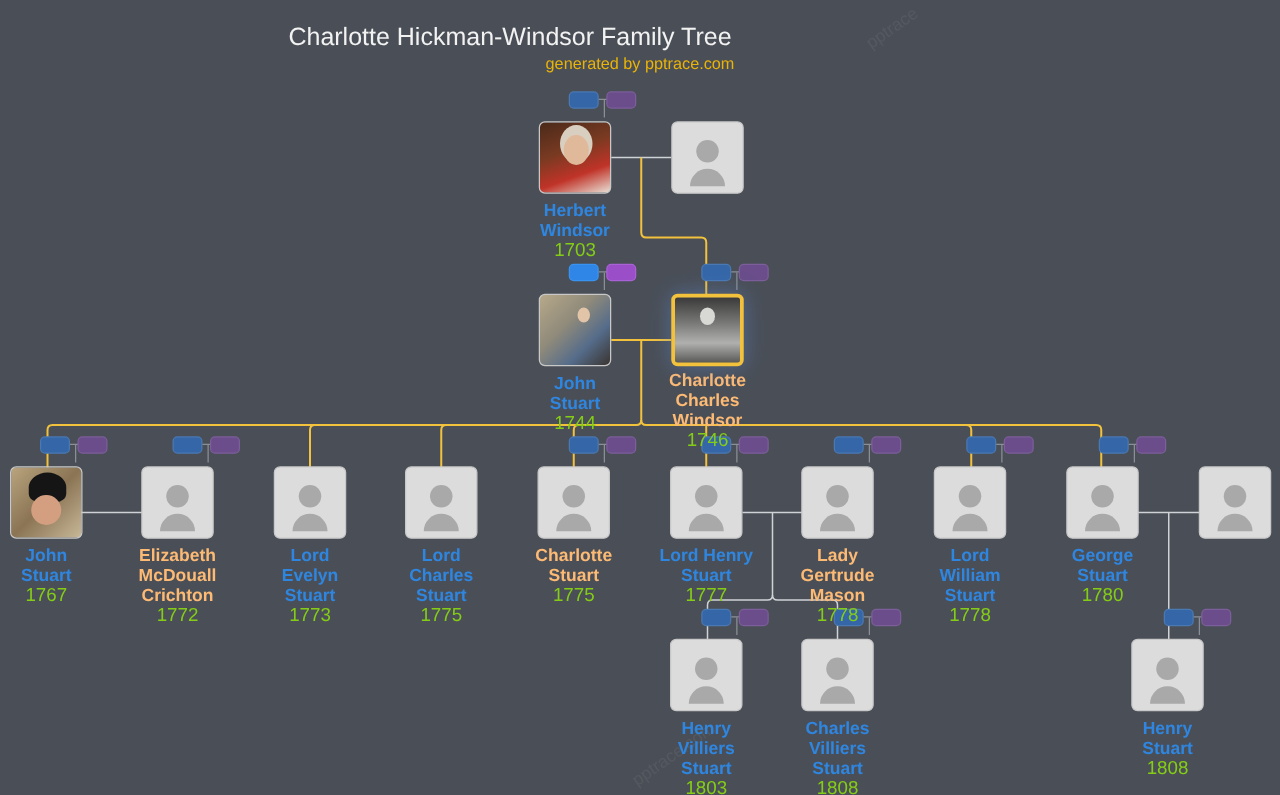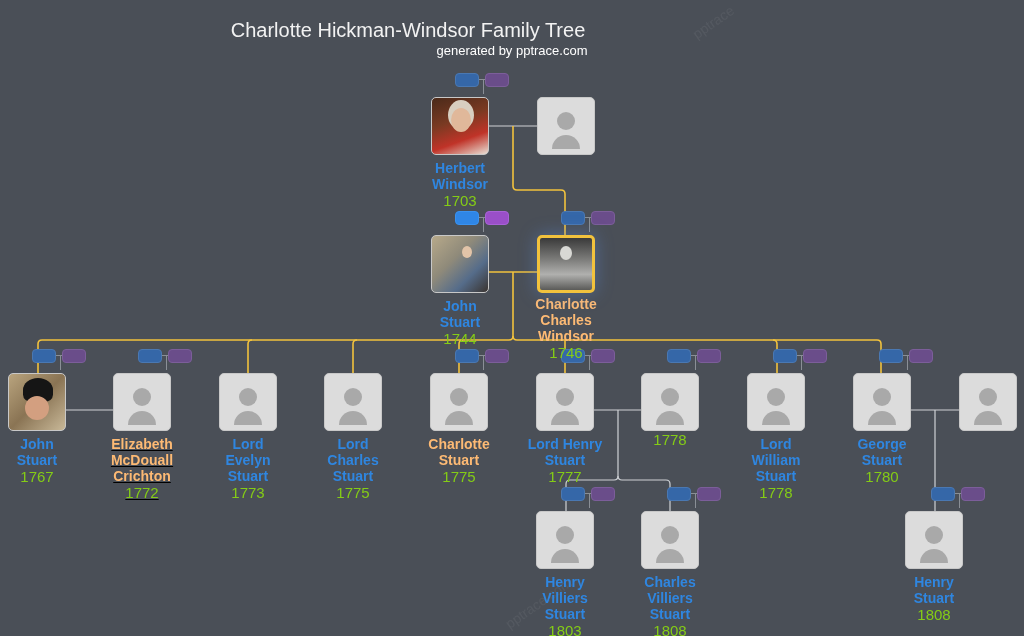--- a/index.html
+++ b/index.html
@@ -1,19 +1,19 @@
 <!DOCTYPE html>
 <html><head>
 <meta charset="utf-8">
 <style>
   * { box-sizing: border-box; margin: 0; padding: 0; }
   html, body { width: 1024px; height: 636px; overflow: hidden; }
   body { background: #4a4f57; font-family: "Liberation Sans", sans-serif; position: relative; }
   .title { position: absolute; top: 19px; left: 0; width: 816px; text-align: center; color: #f2f2f2; font-size: 20px; }
-  .subtitle { position: absolute; top: 43px; left: 0; width: 1024px; text-align: center; color: #ffffff; font-size: 13px; }
+  .subtitle { position: absolute; top: 43px; left: 0; width: 1024px; text-align: center; color: #eab308; font-size: 13px; }
   svg.lines { position: absolute; left: 0; top: 0; width: 1024px; height: 636px; }
   .node { position: absolute; width: 106px; text-align: center; }
   .photo { width: 58px; height: 58px; margin: 0 auto; border-radius: 5px; background: #dcdcdc; position: relative; overflow: hidden; border: 1px solid #c8c8c8; }
   .photo.selected { border: 3px solid #f2c23d; box-shadow: 0 0 18px rgba(90,140,220,0.45); }
   .photo .head { position: absolute; left: 50%; top: 14px; width: 18px; height: 18px; margin-left: -9px; border-radius: 50%; background: #a9a9a9; }
   .photo .shoulders { position: absolute; left: 50%; top: 37px; width: 28px; height: 14px; margin-left: -14px; border-radius: 14px 14px 0 0; background: #a9a9a9; }
   .photo.portrait-herbert { background: linear-gradient(160deg,#4a2a1a 0%,#7a3a22 40%,#c03328 70%,#e8dfd5 100%); }
   .photo.portrait-herbert .face { position:absolute; left:19px; top:10px; width:20px; height:24px; border-radius:50%; background:#e0b89a; box-shadow:0 -5px 0 3px #d8cfc0; }
   .photo.portrait-john44 { background: linear-gradient(135deg,#b7a98a 0%,#8f8a7a 40%,#556c8a 70%,#3a3430 100%); }
   .photo.portrait-john44 .face { position:absolute; left:30px; top:10px; width:10px; height:12px; border-radius:50%; background:#e2c4a8; }
@@ -194,21 +194,21 @@
   <div class="photo portrait-john67">
       <div class="hat"></div>
       <div class="face"></div>
     </div>
   <div class="name m">
       <div>John</div>
       <div>Stuart</div>
     </div>
   <div class="year">1767</div>
 </div>
-<div class="node" style="left:89px;top:373px;text-decoration:underline;">
+<div class="node" style="left:89px;top:373px;">
   <div class="photo">
       <div class="head"></div>
       <div class="shoulders"></div>
     </div>
   <div class="name f">
       <div>Elizabeth</div>
       <div>McDouall</div>
       <div>Crichton</div>
     </div>
   <div class="year">1772</div>
@@ -257,20 +257,25 @@
       <div>Lord Henry</div>
       <div>Stuart</div>
     </div>
   <div class="year">1777</div>
 </div>
 <div class="node" style="left:617px;top:373px;">
   <div class="photo">
       <div class="head"></div>
       <div class="shoulders"></div>
     </div>
+  <div class="name f">
+      <div>Lady</div>
+      <div>Gertrude</div>
+      <div>Mason</div>
+    </div>
   <div class="year">1778</div>
 </div>
 <div class="node" style="left:723px;top:373px;">
   <div class="photo">
       <div class="head"></div>
       <div class="shoulders"></div>
     </div>
   <div class="name m">
       <div>Lord</div>
       <div>William</div>

